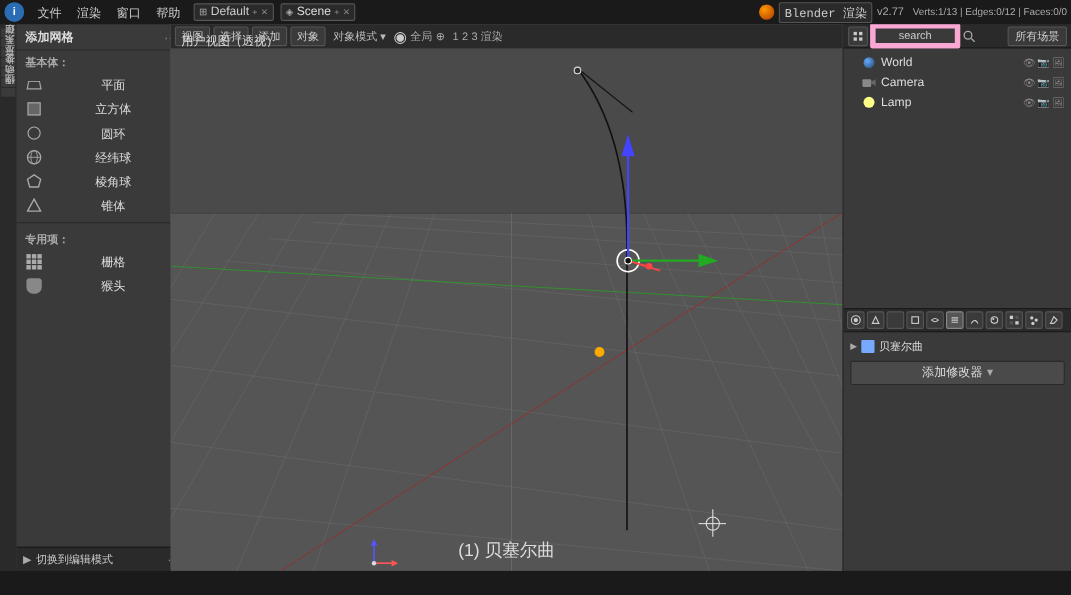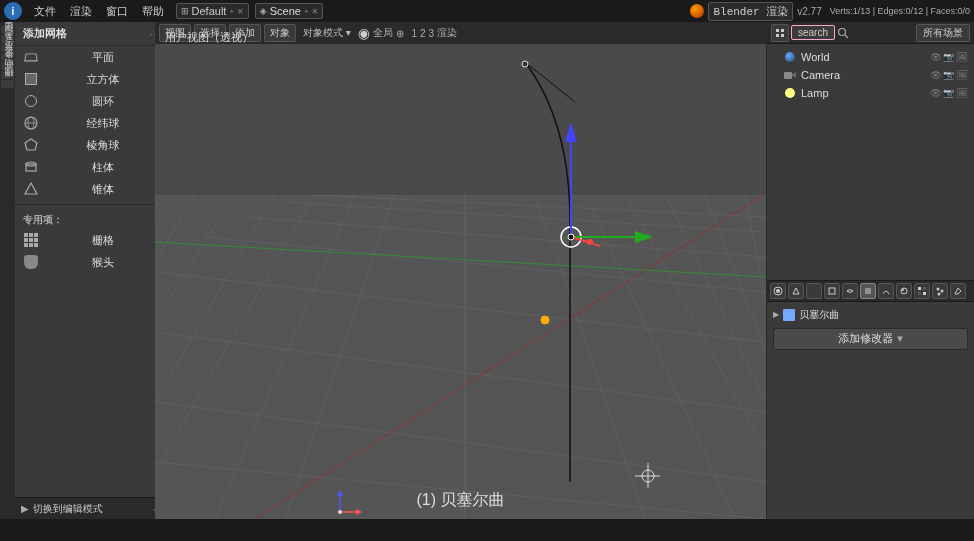--- a/index.html
+++ b/index.html
@@ -315,23 +315,23 @@
       display: flex;
       align-items: center;
       justify-content: center;
       font-size: 9px;
       color: #ccc;
     }
 
     .right-search-btn {
       font-size: 10px;
       color: #ccc;
-      padding: 1px 6px;
+      padding: 1px 21px;
       background: #3a3a3a;
-      border: 1px solid #f9a8d4;
+      border: 5px solid #f9a8d4;
       border-radius: 2px;
       cursor: pointer;
     }
 
     .right-panel-scene-btn {
       font-size: 10px;
       color: #ccc;
       padding: 1px 6px;
       background: #3a3a3a;
       border: 1px solid #555;
@@ -512,20 +512,21 @@
     <span style="font-size:9px;color:#aaa;margin-left:4px;">Verts:1/13 | Edges:0/12 | Faces:0/0</span>
   </div>
 </div>
 
 <div class="left-panel" style="left:15px;">
   <div class="add-mesh-header">
     <span class="add-mesh-title">添加网格</span>
     <span class="dots-icon">···</span>
   </div>
 
+  <div class="section-label">基本体：</div>
 
   <div class="mesh-item">
     <div class="mesh-icon">
         <div class="icon-plane"></div>
       </div>
     <span class="mesh-label">平面</span>
   </div>
   <div class="mesh-item">
     <div class="mesh-icon">
         <div class="icon-cube"></div>
@@ -548,29 +549,20 @@
     </div>
     <span class="mesh-label">经纬球</span>
   </div>
   <div class="mesh-item">
     <div class="mesh-icon">
       <svg width="14" height="14" viewBox="0 0 14 14">
           <polygon points="7,1 13,5 11,12 3,12 1,5" fill="none" stroke="#aaa" stroke-width="1.2"></polygon>
         </svg>
     </div>
     <span class="mesh-label">棱角球</span>
-  </div>
-  <div class="mesh-item">
-    <div class="mesh-icon">
-      <svg width="14" height="14" viewBox="0 0 14 14">
-          <rect x="2" y="4" width="10" height="7" fill="none" stroke="#aaa" stroke-width="1.2"></rect>
-          <ellipse cx="7" cy="4" rx="5" ry="2" fill="none" stroke="#aaa" stroke-width="1.2"></ellipse>
-        </svg>
-    </div>
-    <span class="mesh-label">柱体</span>
   </div>
   <div class="mesh-item">
     <div class="mesh-icon">
       <svg width="14" height="14" viewBox="0 0 14 14">
           <polygon points="7,1 13,12 1,12" fill="none" stroke="#aaa" stroke-width="1.2"></polygon>
         </svg>
     </div>
     <span class="mesh-label">锥体</span>
   </div>
 

